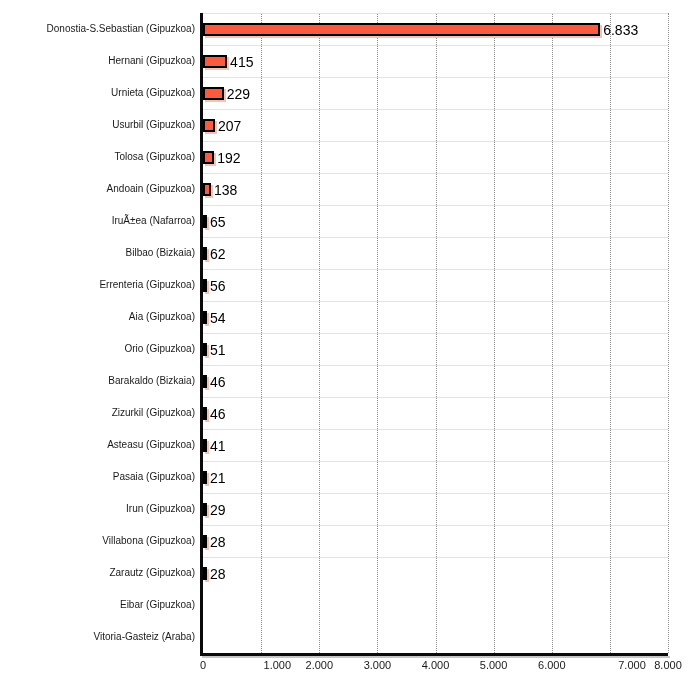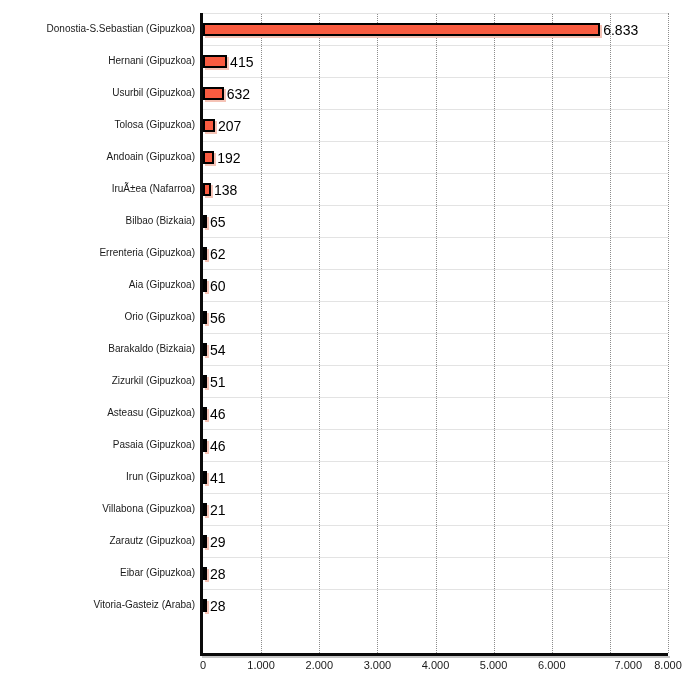--- a/index.html
+++ b/index.html
@@ -118,20 +118,21 @@
     color: #1a1a1a;
   }
 </style>
 </head>
 <body>
 
 <div class="chart">
   <div class="labels-col">
       <div class="cat-label">Donostia-S.Sebastian (Gipuzkoa)</div>
       <div class="cat-label">Hernani (Gipuzkoa)</div>
+      <div class="cat-label">Urnieta (Gipuzkoa)</div>
       <div class="cat-label">Usurbil (Gipuzkoa)</div>
       <div class="cat-label">Tolosa (Gipuzkoa)</div>
       <div class="cat-label">Andoain (Gipuzkoa)</div>
       <div class="cat-label">IruÃ±ea (Nafarroa)</div>
       <div class="cat-label">Bilbao (Bizkaia)</div>
       <div class="cat-label">Errenteria (Gipuzkoa)</div>
       <div class="cat-label">Aia (Gipuzkoa)</div>
       <div class="cat-label">Orio (Gipuzkoa)</div>
       <div class="cat-label">Barakaldo (Bizkaia)</div>
       <div class="cat-label">Zizurkil (Gipuzkoa)</div>
@@ -161,45 +162,41 @@
         <div class="bar-row">
           <div class="bar" style="width: 397.2px; background: rgb(249, 91, 64); border-color: rgb(0, 0, 0); box-shadow: rgb(245, 195, 182) 2px 2px 0px;"></div>
           <span class="bar-value">6.833</span>
         </div>
         <div class="bar-row">
           <div class="bar" style="width: 24.1px; background: rgb(249, 91, 64); border-color: rgb(0, 0, 0); box-shadow: rgb(245, 195, 182) 2px 2px 0px;"></div>
           <span class="bar-value">415</span>
         </div>
         <div class="bar-row">
           <div class="bar" style="width: 20.8px; background: rgb(249, 91, 64); border-color: rgb(0, 0, 0); box-shadow: rgb(245, 195, 182) 2px 2px 0px;"></div>
-          <span class="bar-value">632</span>
+          <span class="bar-value">229</span>
         </div>
         <div class="bar-row">
           <div class="bar" style="width: 12px; background: rgb(249, 91, 64); border-color: rgb(0, 0, 0); box-shadow: rgb(245, 195, 182) 2px 2px 0px;"></div>
           <span class="bar-value">207</span>
         </div>
         <div class="bar-row">
           <div class="bar" style="width: 11.2px; background: rgb(249, 91, 64); border-color: rgb(0, 0, 0); box-shadow: rgb(245, 195, 182) 2px 2px 0px;"></div>
           <span class="bar-value">192</span>
         </div>
         <div class="bar-row">
           <div class="bar" style="width: 8px; background: rgb(249, 91, 64); border-color: rgb(0, 0, 0); box-shadow: rgb(245, 195, 182) 2px 2px 0px;"></div>
           <span class="bar-value">138</span>
         </div>
         <div class="bar-row">
           <div class="bar" style="width: 3.8px; background: rgb(249, 91, 64); border-color: rgb(0, 0, 0); box-shadow: rgb(245, 195, 182) 2px 2px 0px;"></div>
           <span class="bar-value">65</span>
         </div>
         <div class="bar-row">
           <div class="bar" style="width: 3.6px; background: rgb(249, 91, 64); border-color: rgb(0, 0, 0); box-shadow: rgb(245, 195, 182) 2px 2px 0px;"></div>
           <span class="bar-value">62</span>
-        </div>
-        <div class="bar-row">
-          <div class="bar" style="width: 3.5px; background: rgb(249, 91, 64); border-color: rgb(0, 0, 0); box-shadow: rgb(245, 195, 182) 2px 2px 0px;"></div>
-          <span class="bar-value">60</span>
         </div>
         <div class="bar-row">
           <div class="bar" style="width: 3.3px; background: rgb(249, 91, 64); border-color: rgb(0, 0, 0); box-shadow: rgb(245, 195, 182) 2px 2px 0px;"></div>
           <span class="bar-value">56</span>
         </div>
         <div class="bar-row">
           <div class="bar" style="width: 3.1px; background: rgb(249, 91, 64); border-color: rgb(0, 0, 0); box-shadow: rgb(245, 195, 182) 2px 2px 0px;"></div>
           <span class="bar-value">54</span>
         </div>
         <div class="bar-row">
@@ -231,22 +228,22 @@
           <span class="bar-value">28</span>
         </div>
         <div class="bar-row">
           <div class="bar" style="width: 1.6px; background: rgb(249, 91, 64); border-color: rgb(0, 0, 0); box-shadow: rgb(245, 195, 182) 2px 2px 0px;"></div>
           <span class="bar-value">28</span>
         </div>
       </div>
   </div>
   <div class="xticks" id="xticks">
       <span class="xtick" style="left: 0px;">0</span>
-      <span class="xtick" style="left: 58.1px;">1.000</span>
+      <span class="xtick" style="left: 58.1px; text-align: right;">1.000</span>
       <span class="xtick" style="left: 116.3px;">2.000</span>
       <span class="xtick" style="left: 174.4px;">3.000</span>
       <span class="xtick" style="left: 232.5px; text-align: center;">4.000</span>
       <span class="xtick" style="left: 290.6px;">5.000</span>
       <span class="xtick" style="left: 348.8px;">6.000</span>
-      <span class="xtick" style="left: 409px; text-align: right;">7.000</span>
+      <span class="xtick" style="left: 429px;">7.000</span>
       <span class="xtick" style="left: 465px;">8.000</span>
     </div>
 </div>
 
 </body></html>

